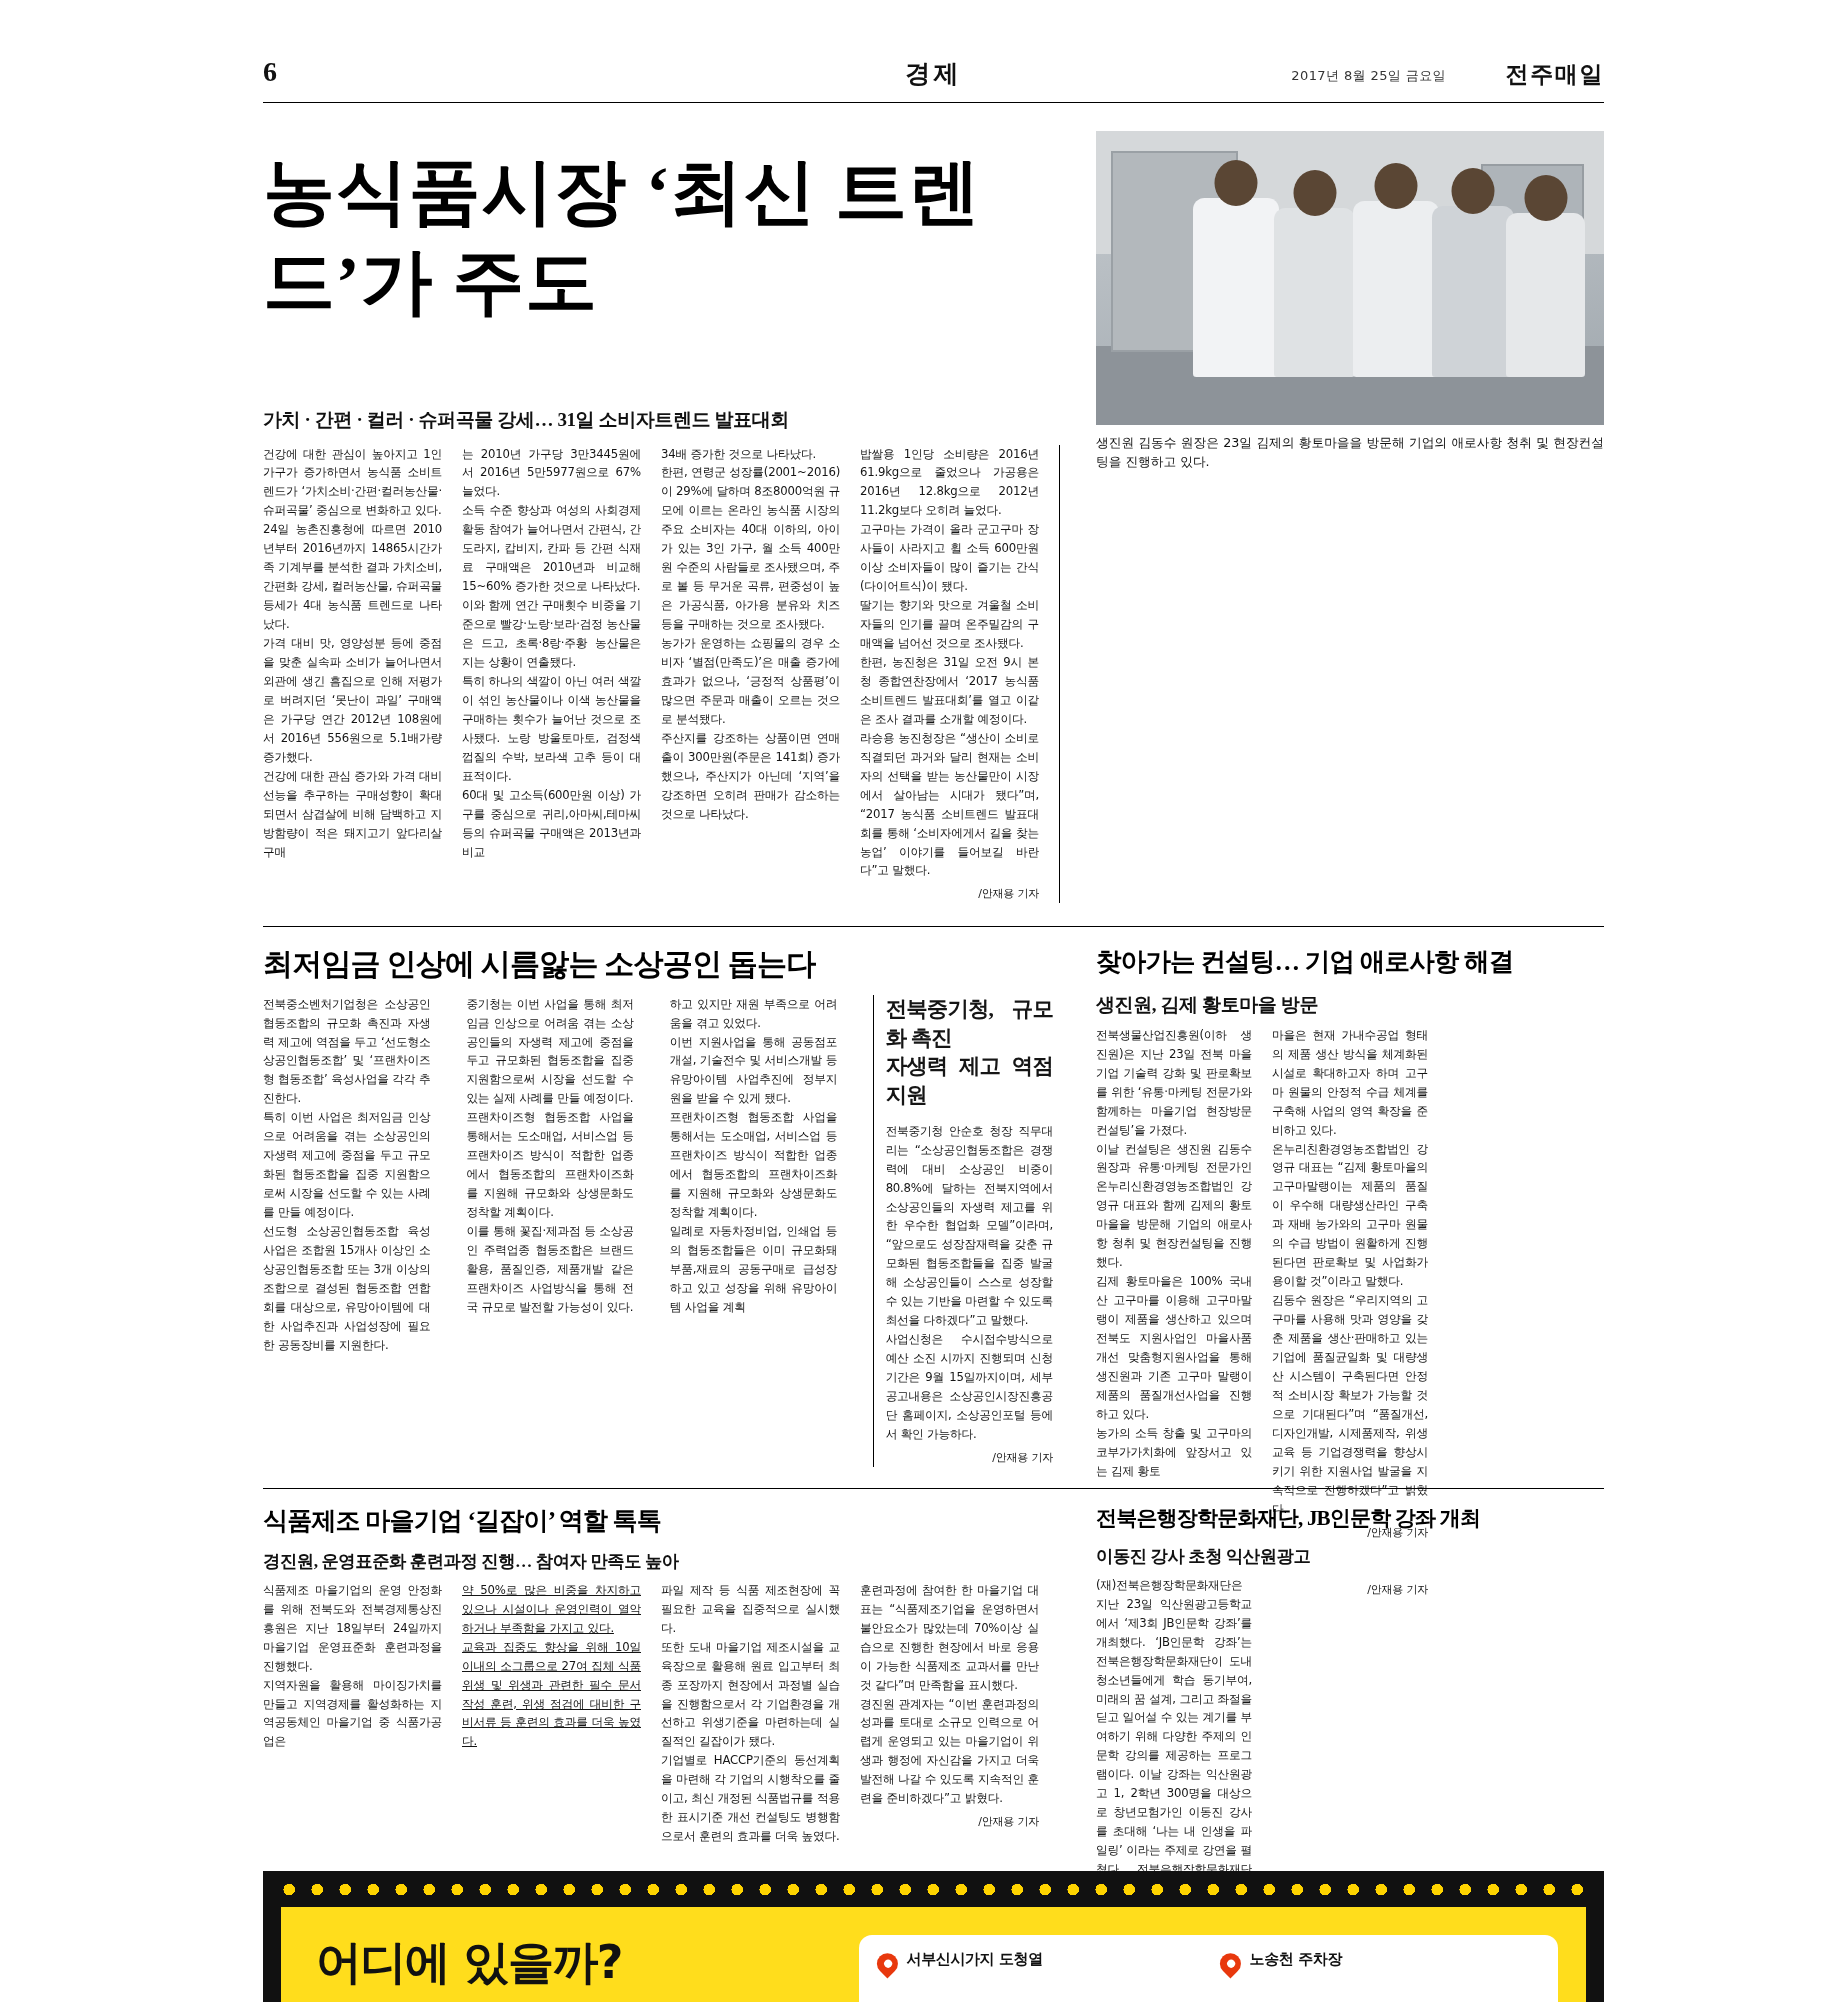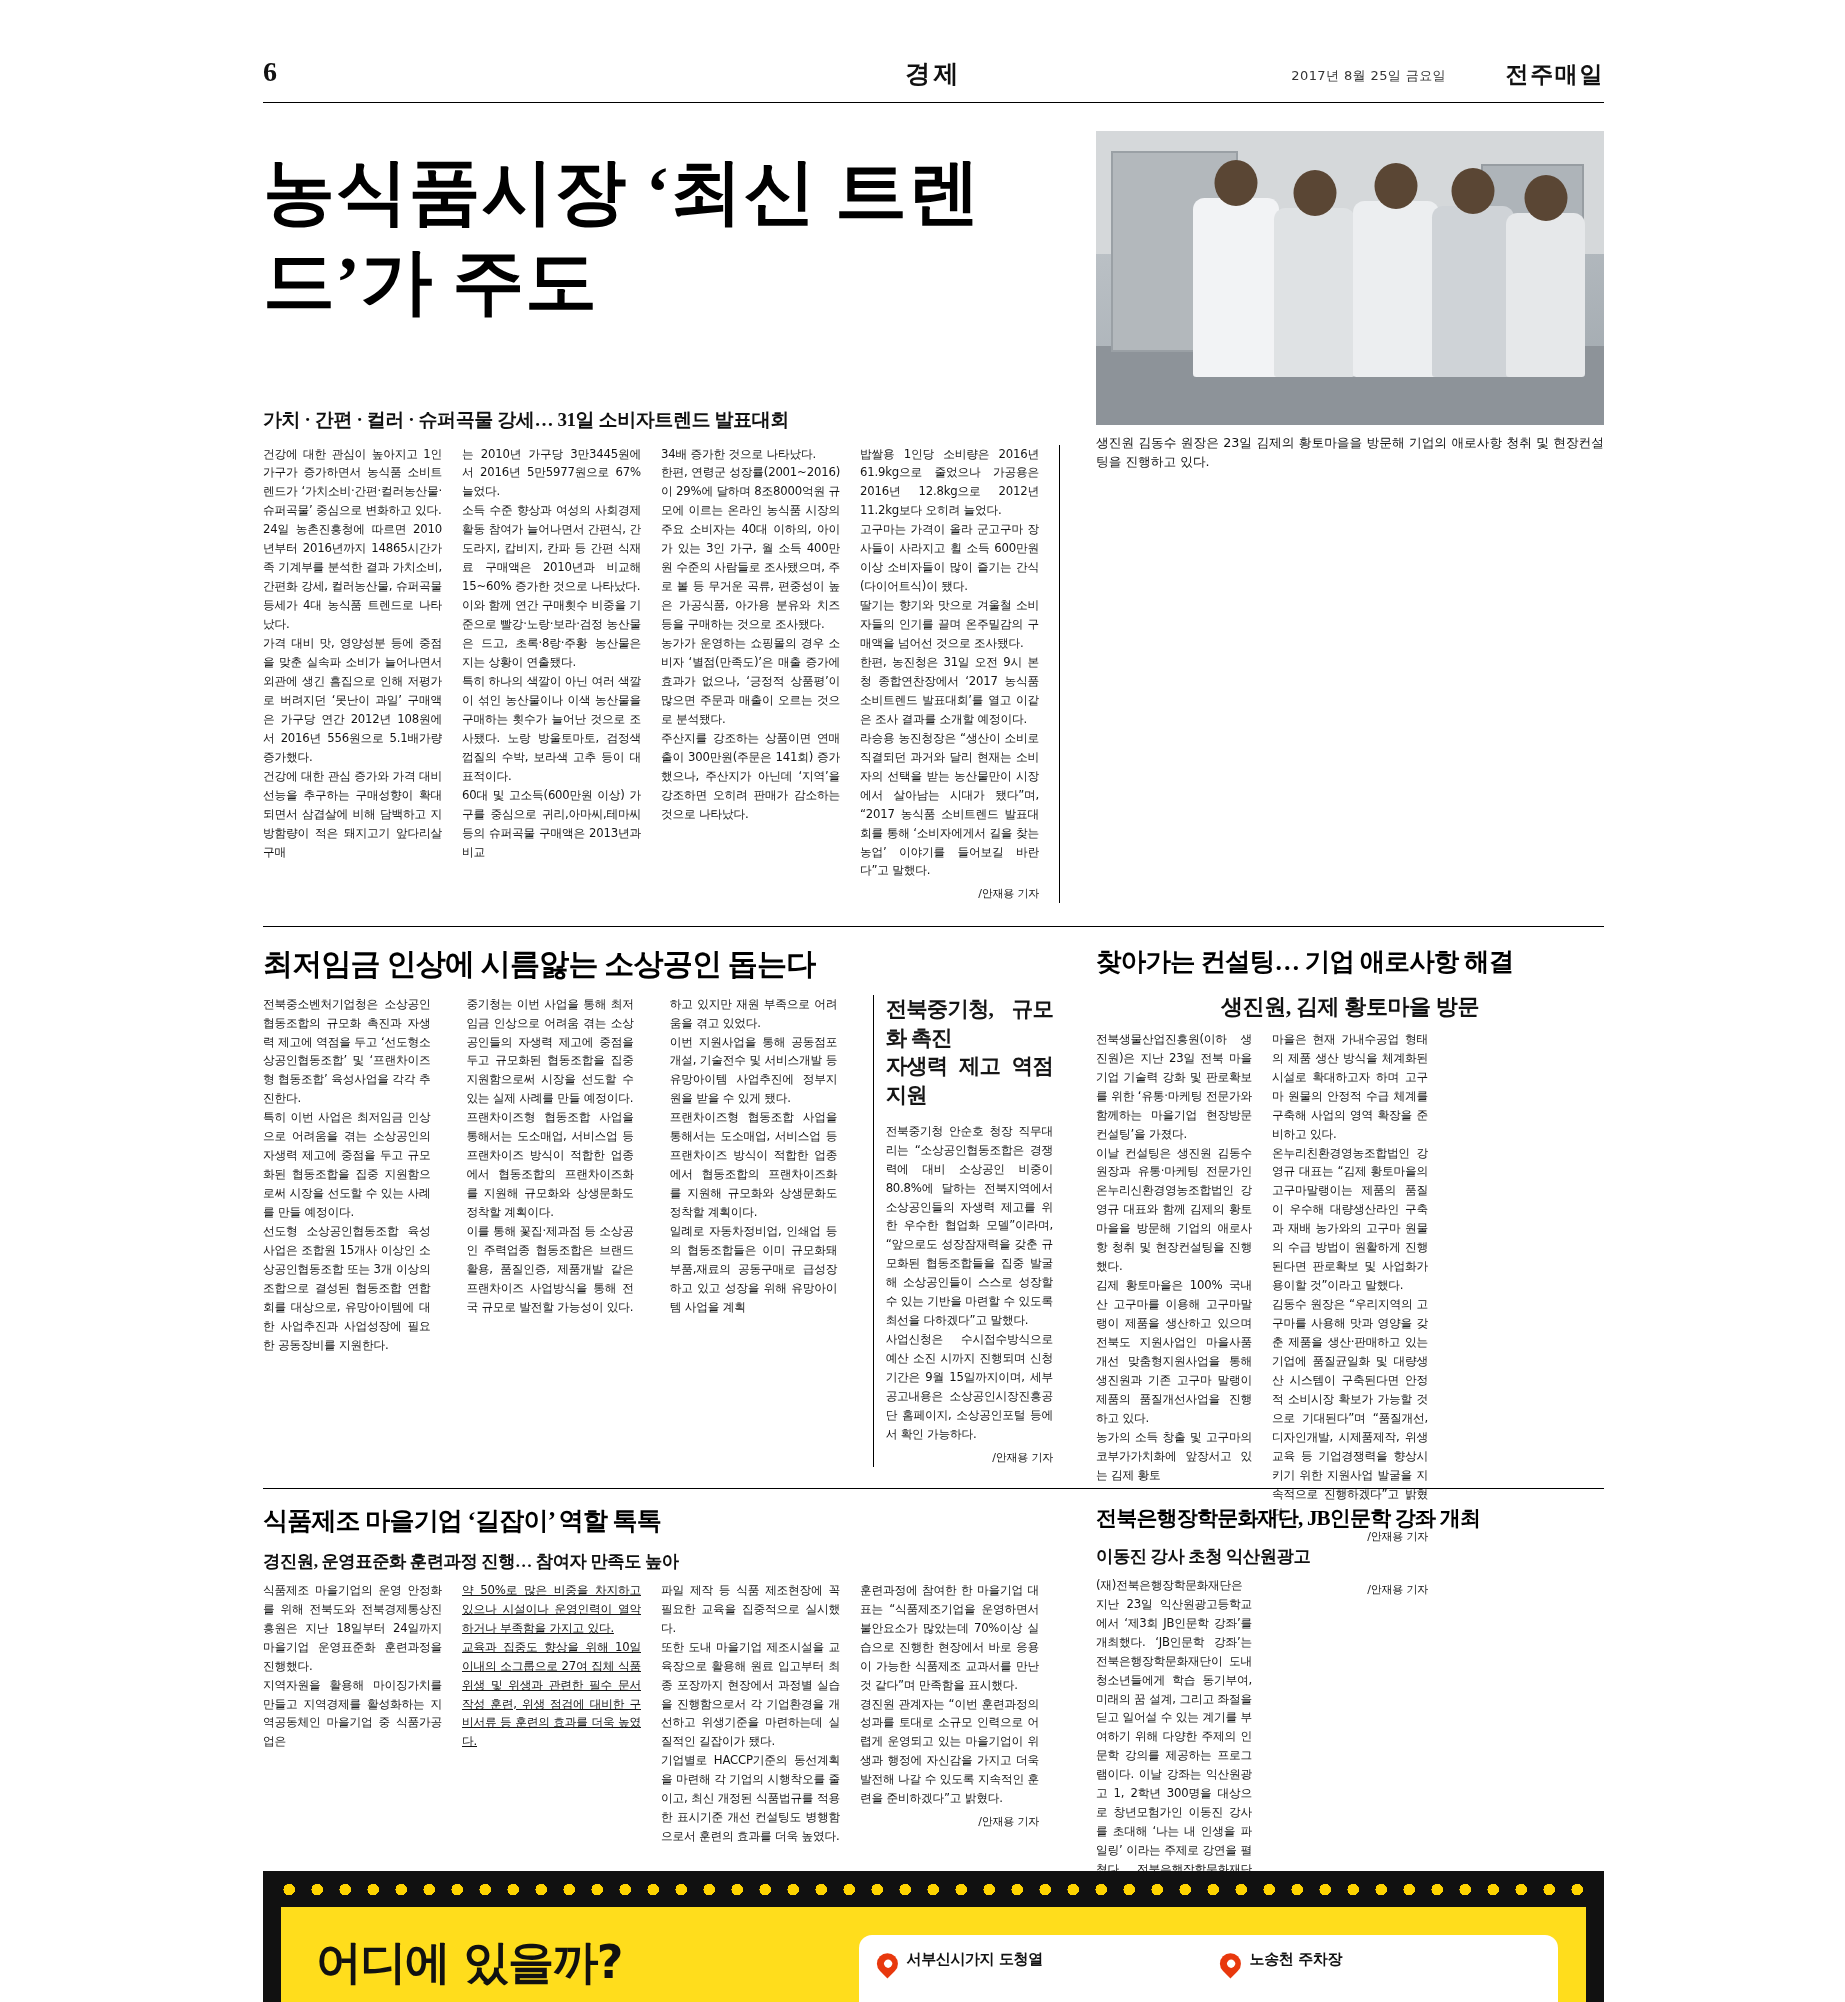--- a/index.html
+++ b/index.html
@@ -196,21 +196,21 @@
 자생력 제고 역점 지원</div>
           <div style="margin-top:11.5px;white-space:pre-line;">전북중기청 안순호 청장 직무대리는 “소상공인협동조합은 경쟁력에 대비 소상공인 비중이 80.8%에 달하는 전북지역에서 소상공인들의 자생력 제고를 위한 우수한 협업화 모델”이라며, “앞으로도 성장잠재력을 갖춘 규모화된 협동조합들을 집중 발굴해 소상공인들이 스스로 성장할 수 있는 기반을 마련할 수 있도록 최선을 다하겠다”고 말했다.
 사업신청은 수시접수방식으로 예산 소진 시까지 진행되며 신청기간은 9월 15일까지이며, 세부 공고내용은 소상공인시장진흥공단 홈페이지, 소상공인포털 등에서 확인 가능하다.</div>
           <div class="byline">/안재용 기자</div>
         </div>
       </div>
     </div>
 
     <div class="mid-right">
       <div class="mid-title" style="font-size:25.5px;">찾아가는 컨설팅… 기업 애로사항 해결</div>
-      <div class="sub-head" style="font-size:22px;margin-top:13px;text-align:center;">생진원, 김제 황토마을 방문</div>
+      <div class="sub-head" style="font-size:19px;margin-top:13px;">생진원, 김제 황토마을 방문</div>
       <div class="r-cols">
         <div class="col" style="white-space:pre-line;">전북생물산업진흥원(이하 생진원)은 지난 23일 전북 마을기업 기술력 강화 및 판로확보를 위한 ‘유통·마케팅 전문가와 함께하는 마을기업 현장방문 컨설팅’을 가졌다.
 이날 컨설팅은 생진원 김동수 원장과 유통·마케팅 전문가인 온누리신환경영농조합법인 강영규 대표와 함께 김제의 황토마을을 방문해 기업의 애로사항 청취 및 현장컨설팅을 진행했다.
 김제 황토마을은 100% 국내산 고구마를 이용해 고구마말랭이 제품을 생산하고 있으며 전북도 지원사업인 마을사품개선 맞춤형지원사업을 통해 생진원과 기존 고구마 말랭이 제품의 품질개선사업을 진행하고 있다.
 농가의 소득 창출 및 고구마의 코부가가치화에 앞장서고 있는 김제 황토</div>
         <div class="col" style="width:156px;">
           <div style="white-space:pre-line;">마을은 현재 가내수공업 형태의 제품 생산 방식을 체계화된 시설로 확대하고자 하며 고구마 원물의 안정적 수급 체계를 구축해 사업의 영역 확장을 준비하고 있다.
 온누리친환경영농조합법인 강영규 대표는 “김제 황토마을의 고구마말랭이는 제품의 품질이 우수해 대량생산라인 구축과 재배 농가와의 고구마 원물의 수급 방법이 원활하게 진행된다면 판로확보 및 사업화가 용이할 것”이라고 말했다.
 김동수 원장은 “우리지역의 고구마를 사용해 맛과 영양을 갖춘 제품을 생산·판매하고 있는 기업에 품질균일화 및 대량생산 시스템이 구축된다면 안정적 소비시장 확보가 가능할 것으로 기대된다”며 “품질개선, 디자인개발, 시제품제작, 위생교육 등 기업경쟁력을 향상시키기 위한 지원사업 발굴을 지속적으로 진행하겠다”고 밝혔다.</div>
           <div class="byline">/안재용 기자</div>

